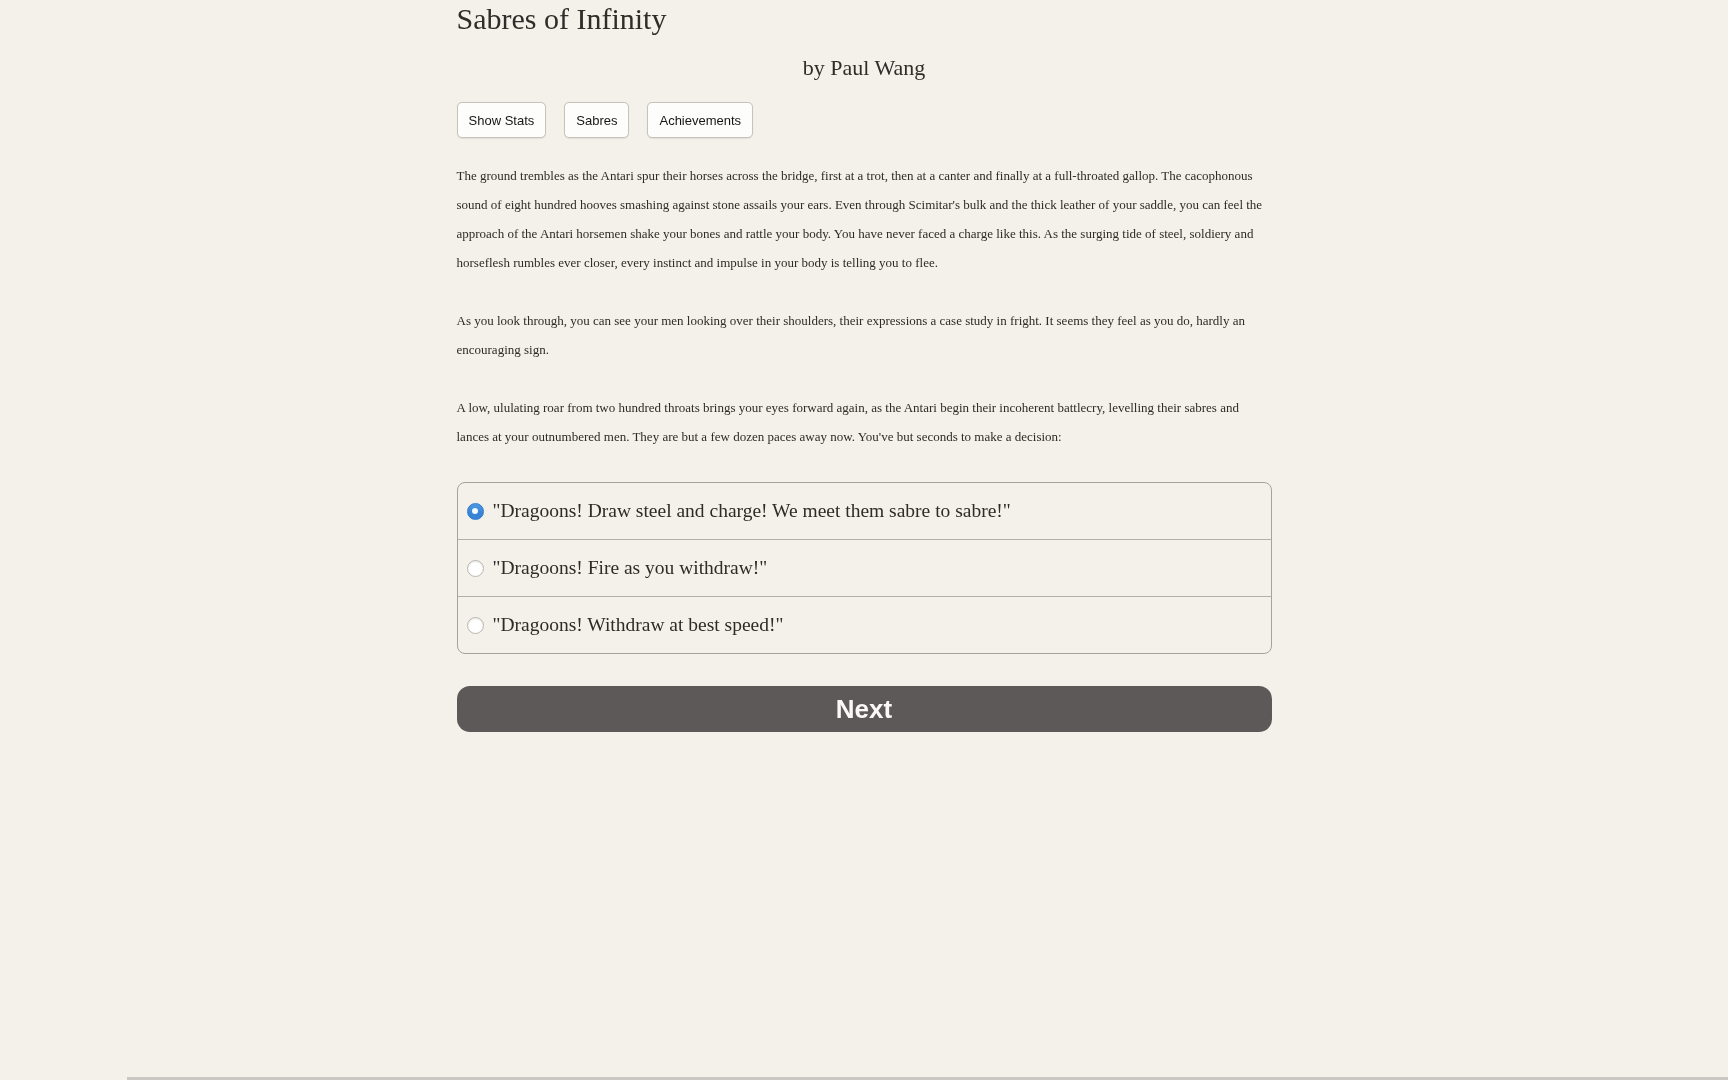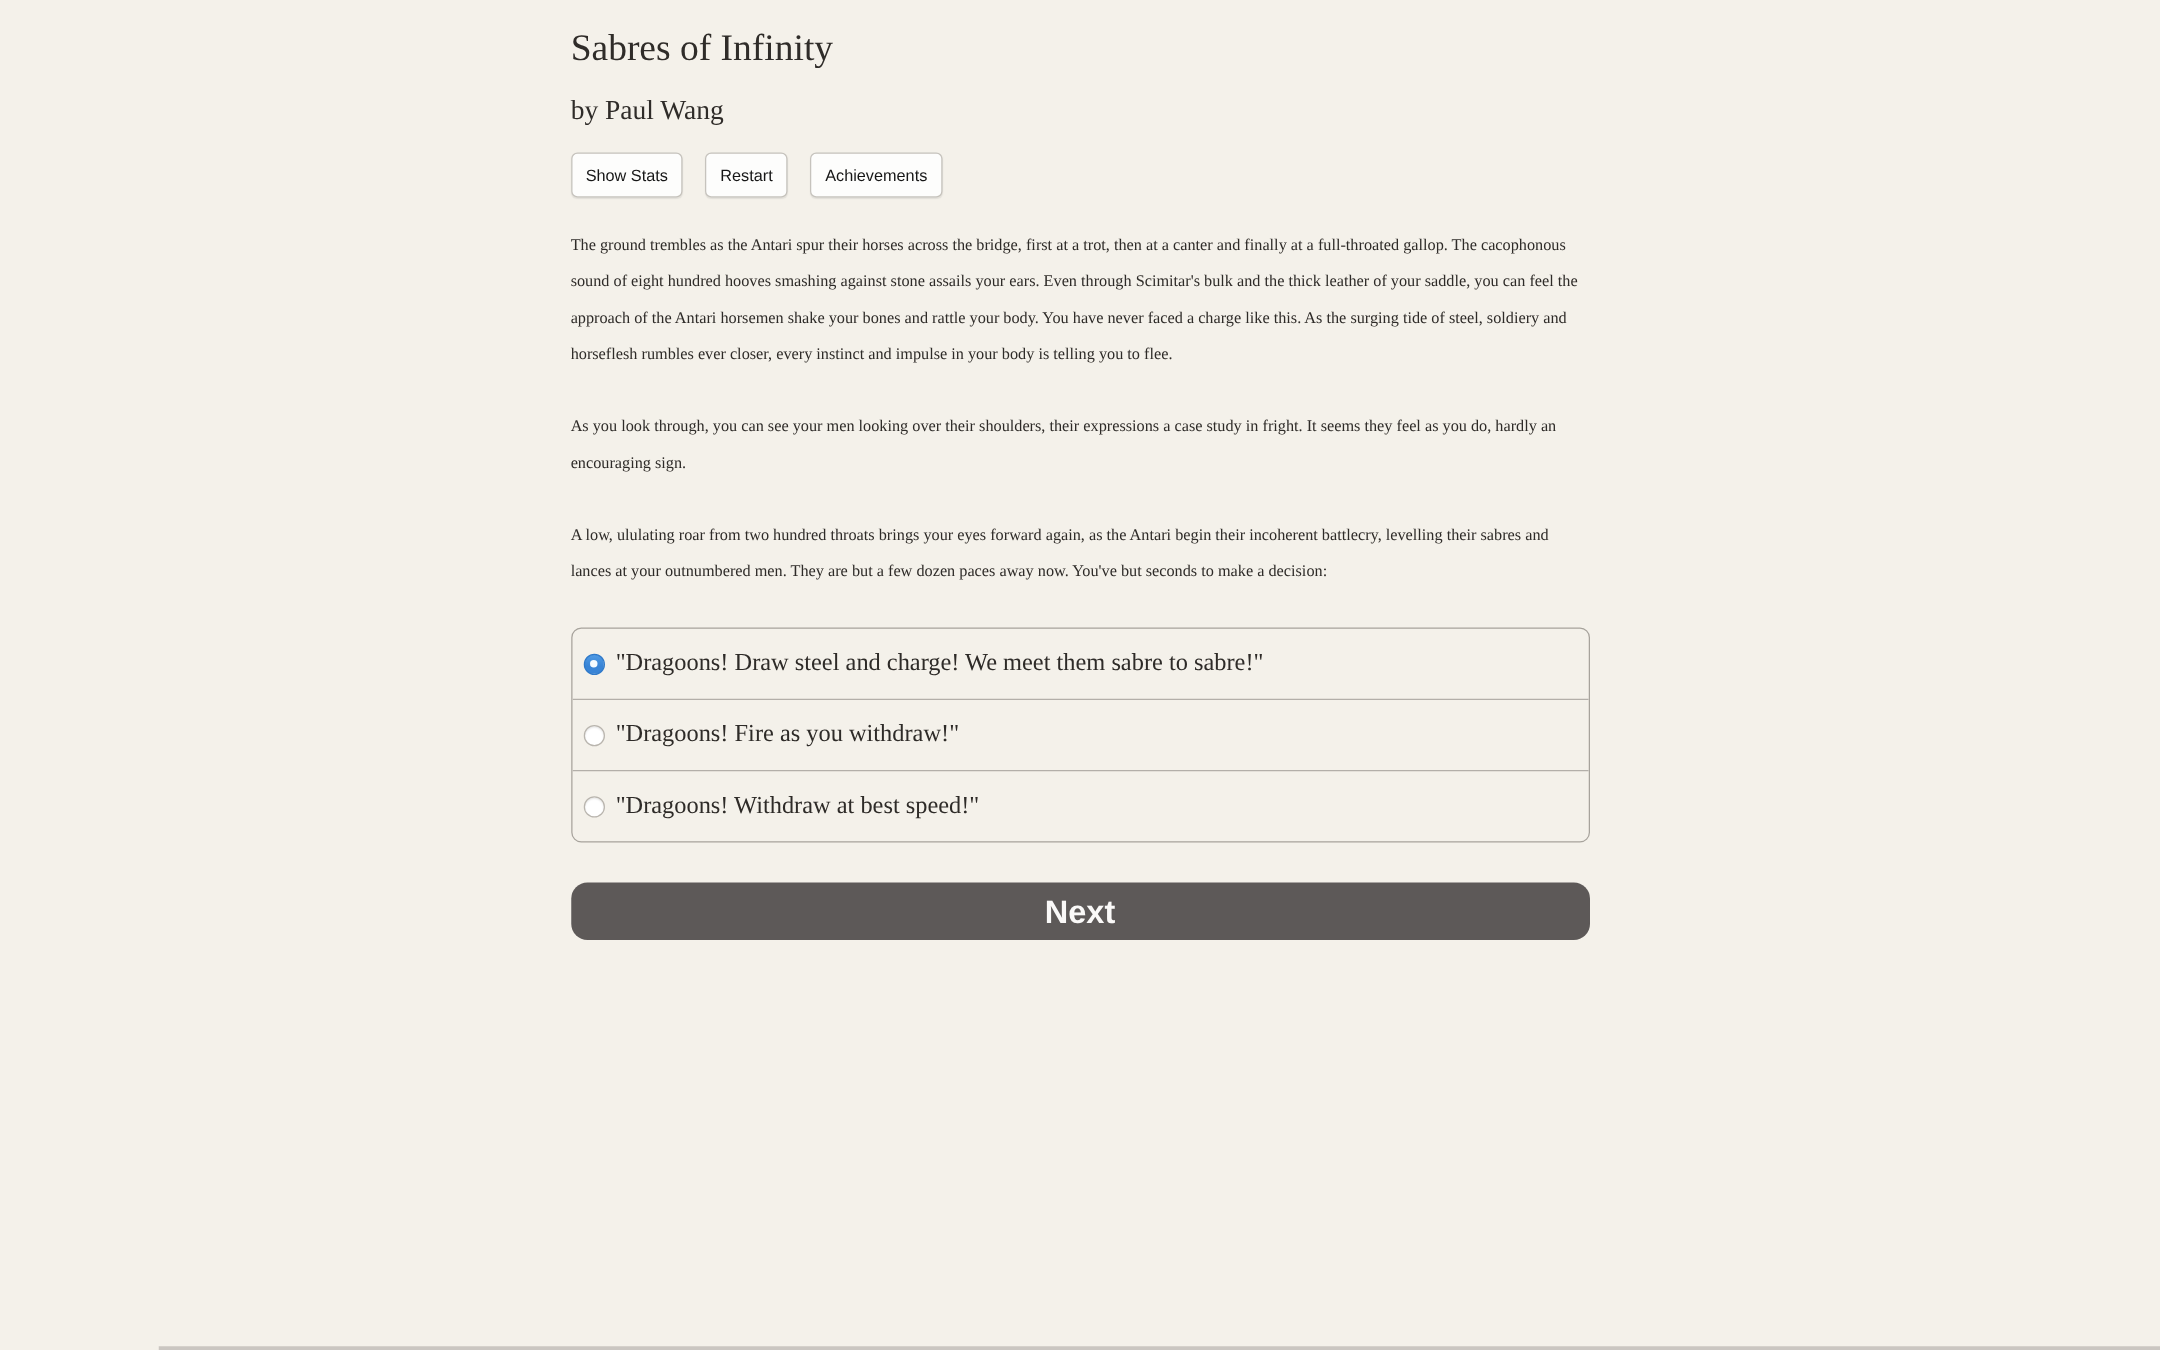--- a/index.html
+++ b/index.html
@@ -11,33 +11,34 @@
     height: 1080px;
     position: relative;
     background: var(--background, #f4f1ea);
     font-family: "Liberation Serif", serif;
     color: #2e2b28;
     overflow: hidden;
   }
   .container {
     width: 815px;
     margin: 0 auto;
-    padding-top: 22px;
+    padding-top: 2px;
   }
   h1.game-title {
     font-size: 30px;
     font-weight: normal;
     line-height: 1.1;
     margin: 0 0 20px 0;
     color: #2f2c29;
   }
   .byline {
     font-size: 22px;
     margin: 0 0 21px 0;
     color: #2f2c29;
+    text-align: center;
   }
   .toolbar {
     margin: 0 0 23px 0;
   }
   .toolbar button {
     font-family: "Liberation Sans", sans-serif;
     font-size: 13px;
     font-weight: 500;
     color: #161616;
     background: #fdfdfc;
@@ -129,21 +130,21 @@
 <body>
 
 <div class="container">
 
   <h1 class="game-title">Sabres of Infinity</h1>
 
   <div class="byline">by Paul Wang</div>
 
   <div class="toolbar">
     <button>Show Stats</button>
-    <button>Restart</button>
+    <button>Sabres</button>
     <button>Achievements</button>
   </div>
 
   <p class="story-paragraph">The ground trembles as the Antari spur their horses across the bridge, first at a trot, then at a canter and finally at a full-throated gallop. The cacophonous sound of eight hundred hooves smashing against stone assails your ears. Even through Scimitar's bulk and the thick leather of your saddle, you can feel the approach of the Antari horsemen shake your bones and rattle your body. You have never faced a charge like this. As the surging tide of steel, soldiery and horseflesh rumbles ever closer, every instinct and impulse in your body is telling you to flee.</p>
   <p class="story-paragraph">As you look through, you can see your men looking over their shoulders, their expressions a case study in fright. It seems they feel as you do, hardly an encouraging sign.</p>
   <p class="story-paragraph">A low, ululating roar from two hundred throats brings your eyes forward again, as the Antari begin their incoherent battlecry, levelling their sabres and lances at your outnumbered men. They are but a few dozen paces away now. You've but seconds to make a decision:</p>
 
   <div class="choice-box">
     <div class="choice-row">
       <span class="radio selected"></span>

